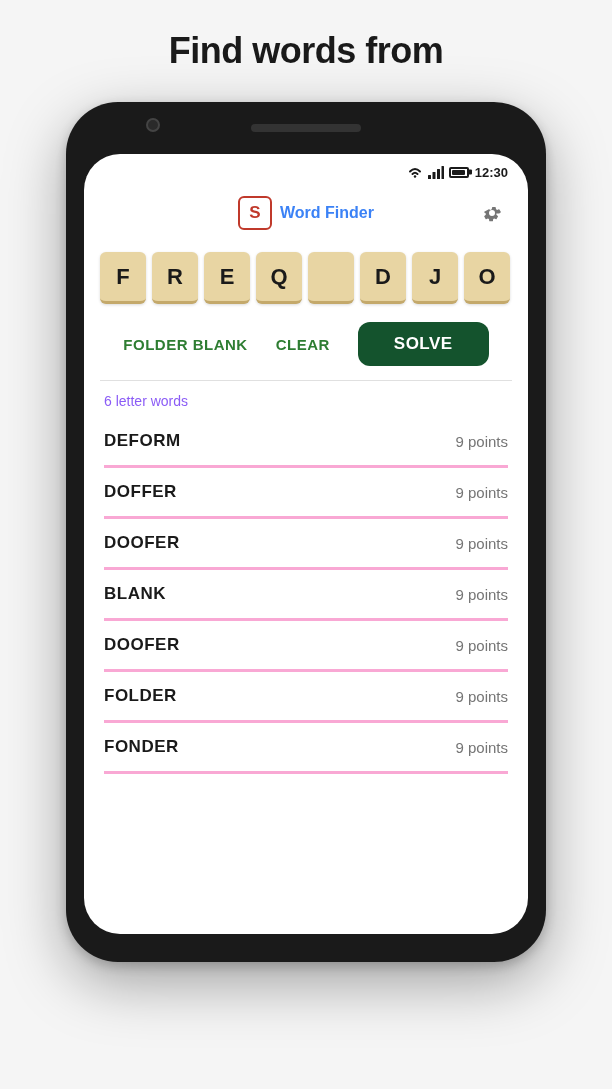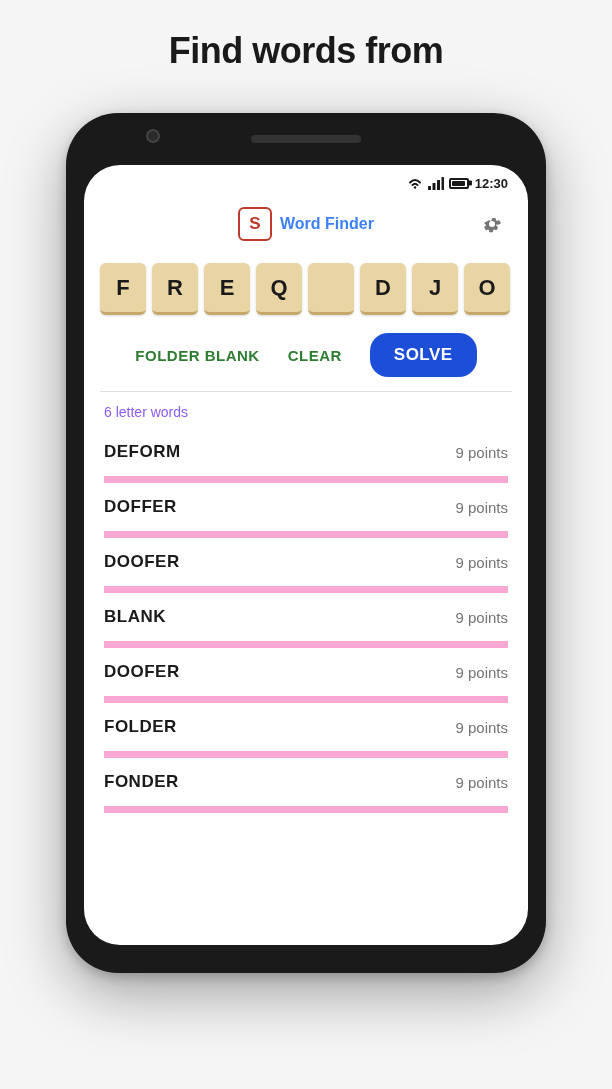--- a/index.html
+++ b/index.html
@@ -19,21 +19,21 @@
       margin-top: 28px;
       text-align: center;
       font-size: 36px;
       font-weight: 800;
       color: #1a1a1a;
       line-height: 1.25;
       letter-spacing: -0.5px;
     }
 
     .phone-wrapper {
-      margin-top: 40px;
+      margin-top: 29px;
       position: relative;
       width: 480px;
       height: 860px;
     }
 
     
     .phone-shell {
       position: absolute;
       inset: 0;
       background: #1a1a1a;
@@ -231,26 +231,26 @@
 
     .btn-text {
       font-size: 15px;
       font-weight: 700;
       color: #2e7d32;
       cursor: pointer;
       letter-spacing: 0.5px;
     }
 
     .btn-solve {
-      background: #1d4ed8;
+      background: #14532d;
       color: white;
       font-size: 17px;
       font-weight: 800;
-      padding: 12px 24px;
-      border-radius: 18px;
+      padding: 12px 36px;
+      border-radius: 12px;
       cursor: pointer;
       letter-spacing: 0.5px;
     }
 
     
     .divider {
       height: 1px;
       background: #e0e0e0;
       margin: 0 16px;
     }
@@ -266,21 +266,21 @@
       font-size: 14px;
       color: #8b5cf6;
       margin-bottom: 8px;
     }
 
     .word-row {
       display: flex;
       justify-content: space-between;
       align-items: center;
       padding: 14px 0;
-      border-bottom: 7px solid #f9a8d4;
+      border-bottom: 3px solid #f9a8d4;
     }
 
     .word-text {
       font-size: 17px;
       font-weight: 700;
       color: #1a1a1a;
       letter-spacing: 0.5px;
     }
 
     .word-points {

